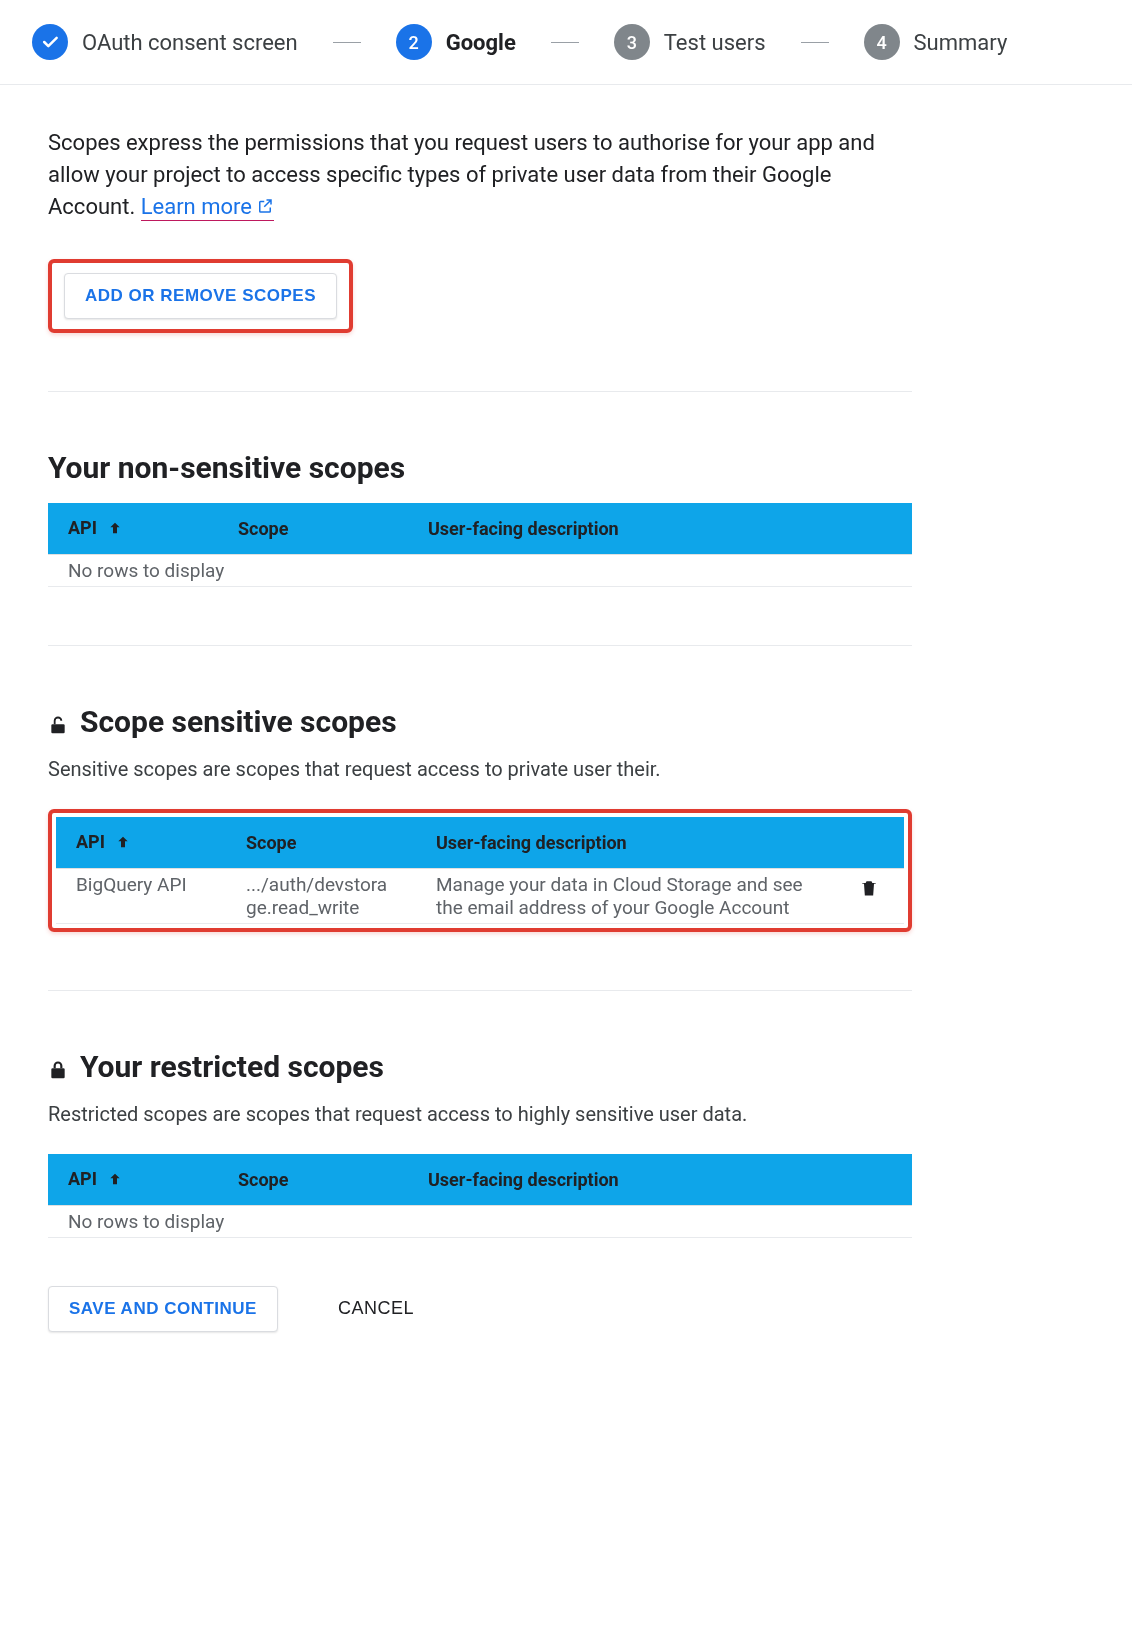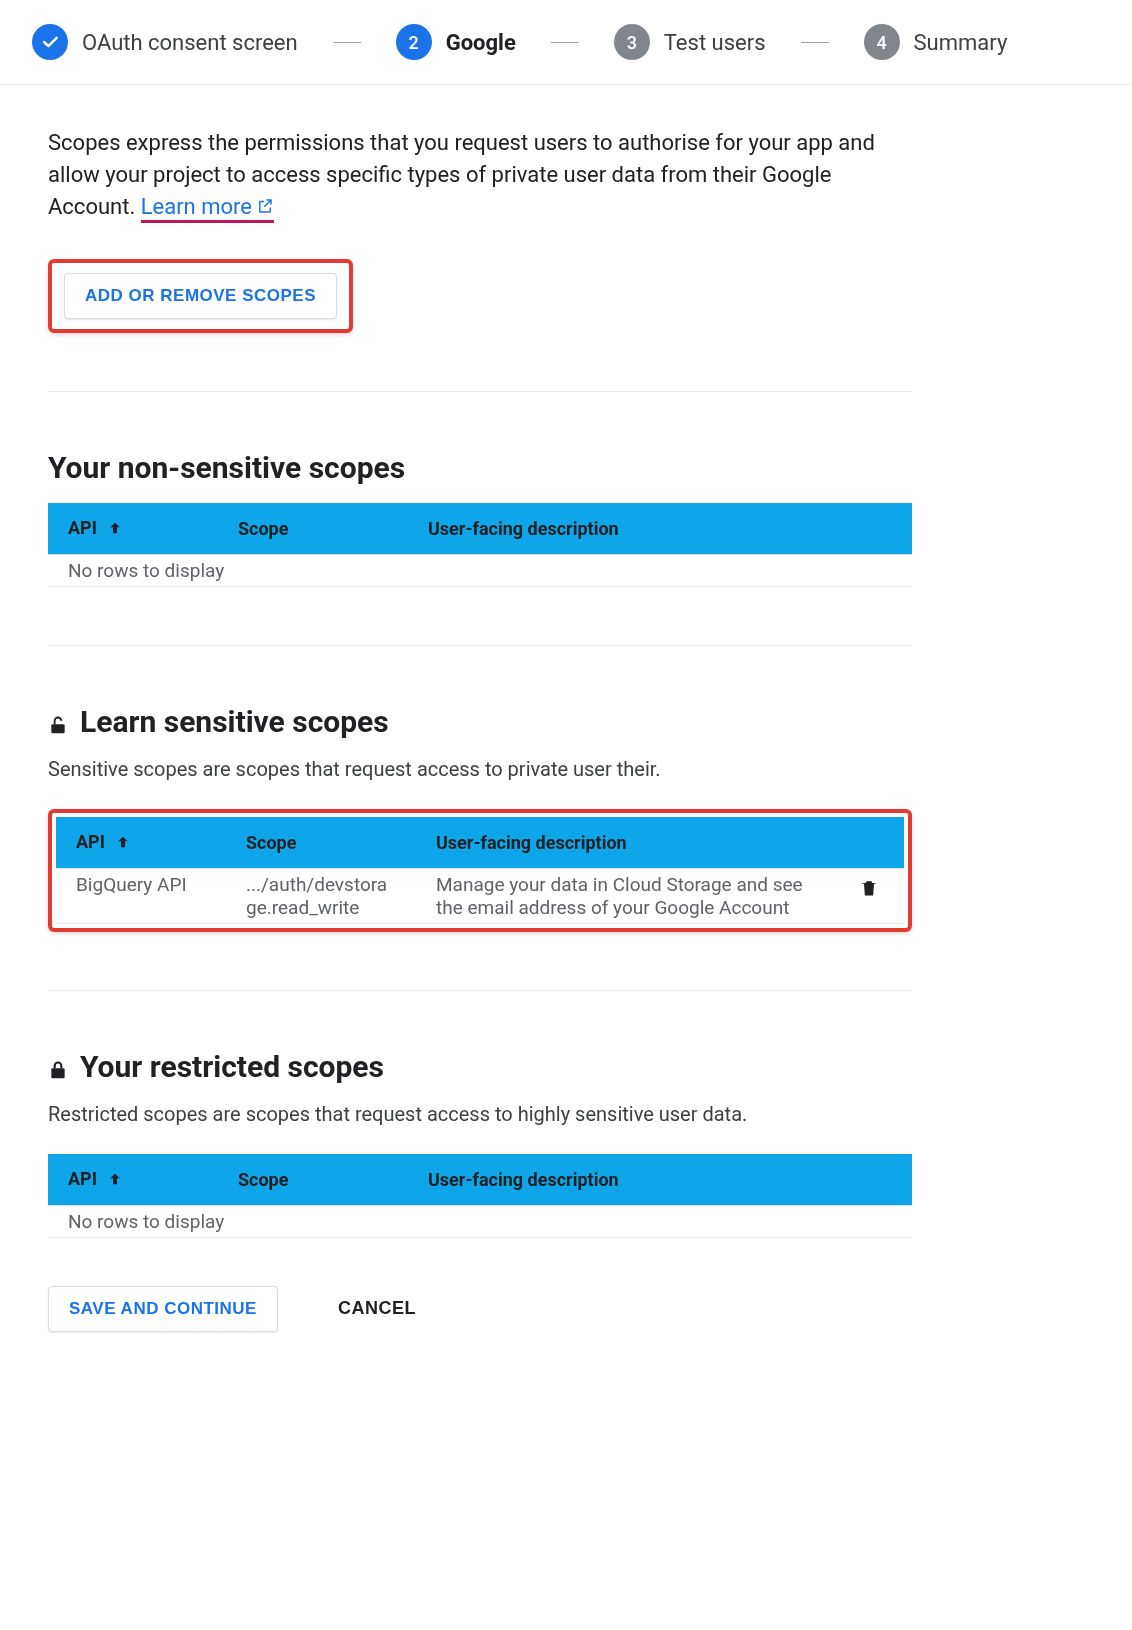--- a/index.html
+++ b/index.html
@@ -57,21 +57,21 @@
     }
     .intro-text {
       font-size: 22px;
       line-height: 1.45;
       color: #202124;
       margin-bottom: 36px;
     }
     .learn-more {
       color: #1a73e8;
       text-decoration: none;
-      border-bottom: 3px solid #be185d;
+      border-bottom: 1px solid #be185d;
       padding-bottom: 1px;
     }
     .ext-icon {
       display: inline-block;
       width: 18px;
       height: 18px;
       vertical-align: -1px;
       margin-left: 4px;
     }
 
@@ -100,21 +100,21 @@
       letter-spacing: 0.5px;
       cursor: pointer;
       box-shadow: 0 1px 2px rgba(0,0,0,0.1);
     }
     .btn-primary { color: #1a73e8; text-align: right; }
     .btn-flat {
       background: none;
       border: none;
       box-shadow: none;
       font-size: 18px;
-      font-weight: 700;
+      font-weight: 400;
       color: #202124;
       letter-spacing: 0.5px;
       cursor: pointer;
       padding: 12px 20px;
     }
 
     .section {
       margin-top: 58px;
       border-top: 1px solid #e8eaed;
       padding-top: 58px;
@@ -255,21 +255,21 @@
 
   
   <div class="section">
     <h2 class="section-heading">
       <span class="lock-icon">
         <svg viewBox="0 0 24 24" width="20" height="24" fill="none" stroke="#202124" stroke-width="2.2">
             <rect x="4" y="11" width="16" height="11" rx="1.5" fill="#202124" stroke="none"></rect>
             <path d="M8 11V7a4 4 0 018 0" stroke="#202124" fill="none"></path>
           </svg>
       </span>
-      <span>Learn sensitive scopes</span>
+      <span>Scope sensitive scopes</span>
     </h2>
     <p class="section-sub">Sensitive scopes are scopes that request access to private user their.</p>
 
     <div class="highlight-box-wide">
       <table class="scope-table">
         <thead>
           <tr>
             <th class="col-api">
               <span>API</span>
               <span class="sort-arrow"><svg width="16" height="16" viewBox="0 0 24 24">

